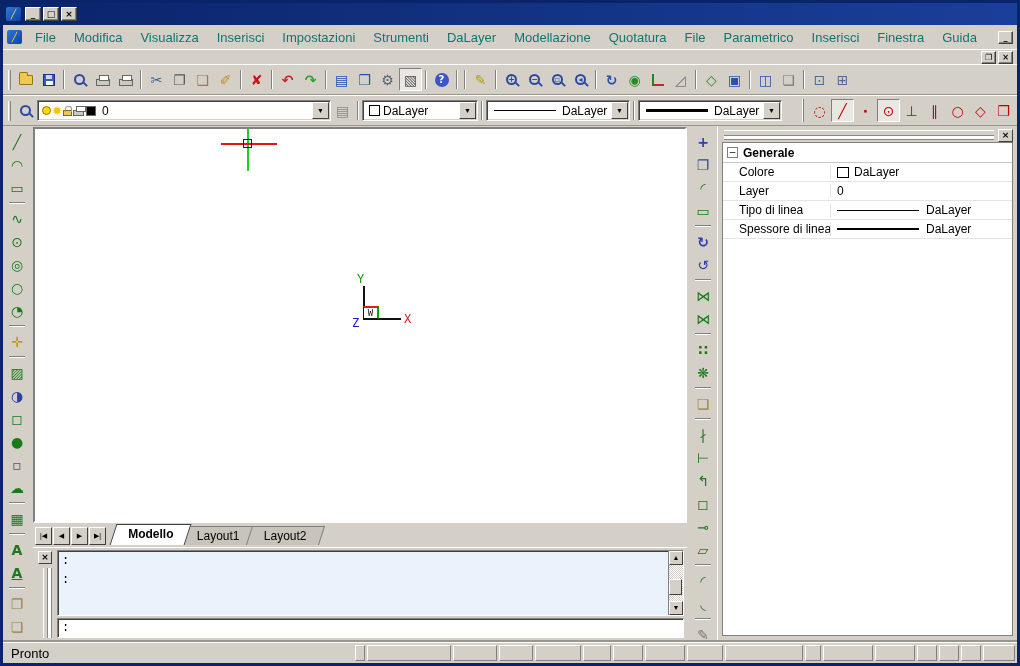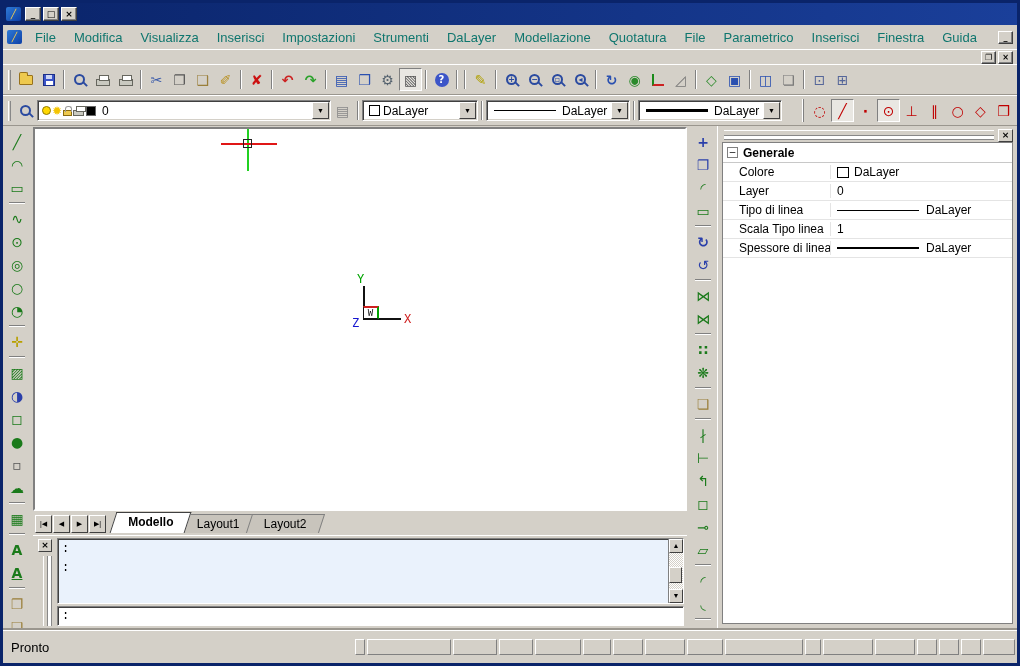--- a/index.html
+++ b/index.html
@@ -104,21 +104,21 @@
   .psection{display:flex;align-items:center;height:20px;border-bottom:1px solid #c8c8c8;padding-left:4px;flex:none}
   .cbox{width:11px;height:11px;border:1px solid #808080;font:9px/9px "DejaVu Sans",sans-serif;text-align:center;margin-right:5px;color:#000}
   .psectitle{font-weight:bold}
   .prow{display:flex;height:19px;align-items:center;border-bottom:1px solid #e4e4e4}
   .plabel{width:108px;padding-left:16px;border-right:1px solid #e4e4e4;white-space:nowrap;overflow:hidden}
   .pval{flex:1;display:flex;align-items:center;padding-left:6px;white-space:nowrap}
   .pswatch{width:12px;height:11px;background:#fff;border:1px solid #000;margin-right:5px}
   .pline{height:1px;width:82px;background:#000;margin-right:7px}
   .pline.thick{height:2px}
   
-  .statusbar{height:33px;flex:none;border-top:1px solid #fff;box-shadow:0 -2px 0 #9a968e;display:flex;align-items:center;padding:0 2px 0 8px}
+  .statusbar{height:21px;flex:none;border-top:1px solid #fff;box-shadow:0 -2px 0 #9a968e;display:flex;align-items:center;padding:0 2px 0 8px}
   .cells{margin-left:auto;display:flex;gap:2px;align-items:center}
   .scell{height:16px;background:#d4d0c8;border:1px solid;border-color:#fff #808080 #808080 #fff}
 </style>
 </head>
 <body>
 
 <div class="win">
 
   <div class="titlebar">
     <span class="appicon"></span>
@@ -550,26 +550,20 @@
               </div>
             </div>
             <div class="prow">
               <div class="plabel">Tipo di linea</div>
               <div class="pval">
                 <span class="pline thin"></span>
                 <span>DaLayer</span>
               </div>
             </div>
             <div class="prow">
-              <div class="plabel">Scala Tipo linea</div>
-              <div class="pval">
-                <span>1</span>
-              </div>
-            </div>
-            <div class="prow">
               <div class="plabel">Spessore di linea</div>
               <div class="pval">
                 <span class="pline thick"></span>
                 <span>DaLayer</span>
               </div>
             </div>
           </div>
       </div>
     </div>
   </div>

